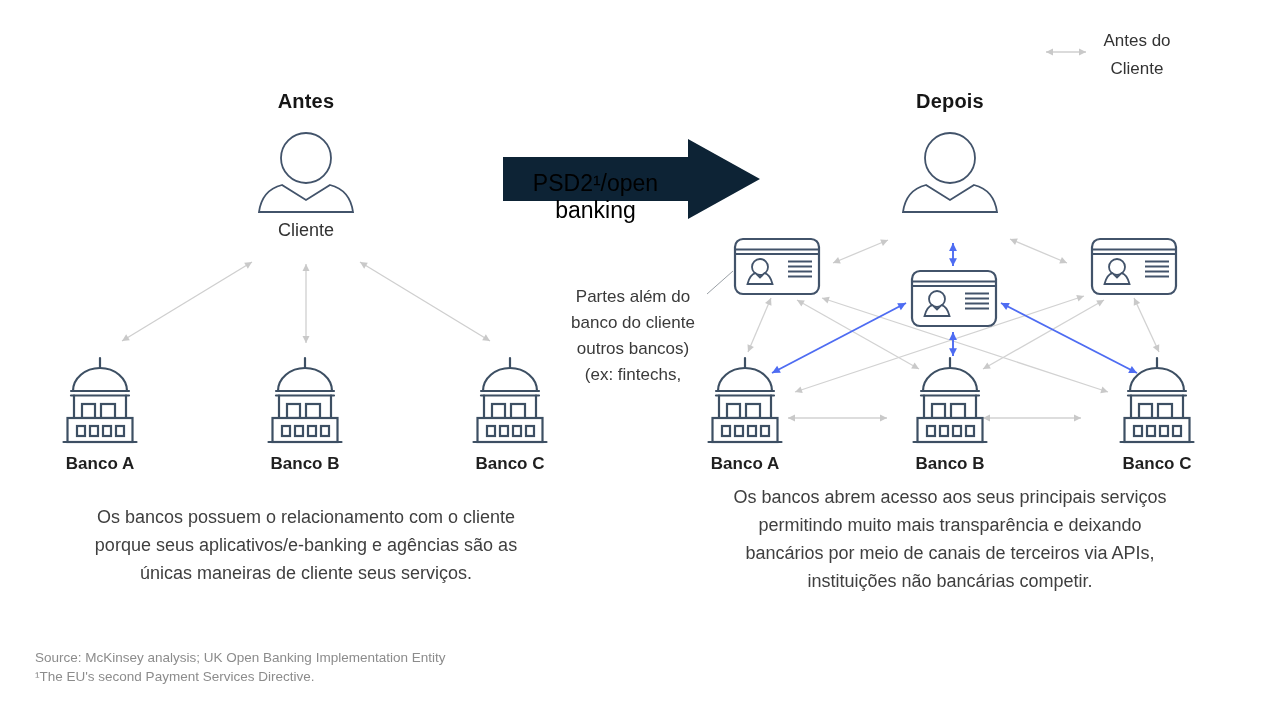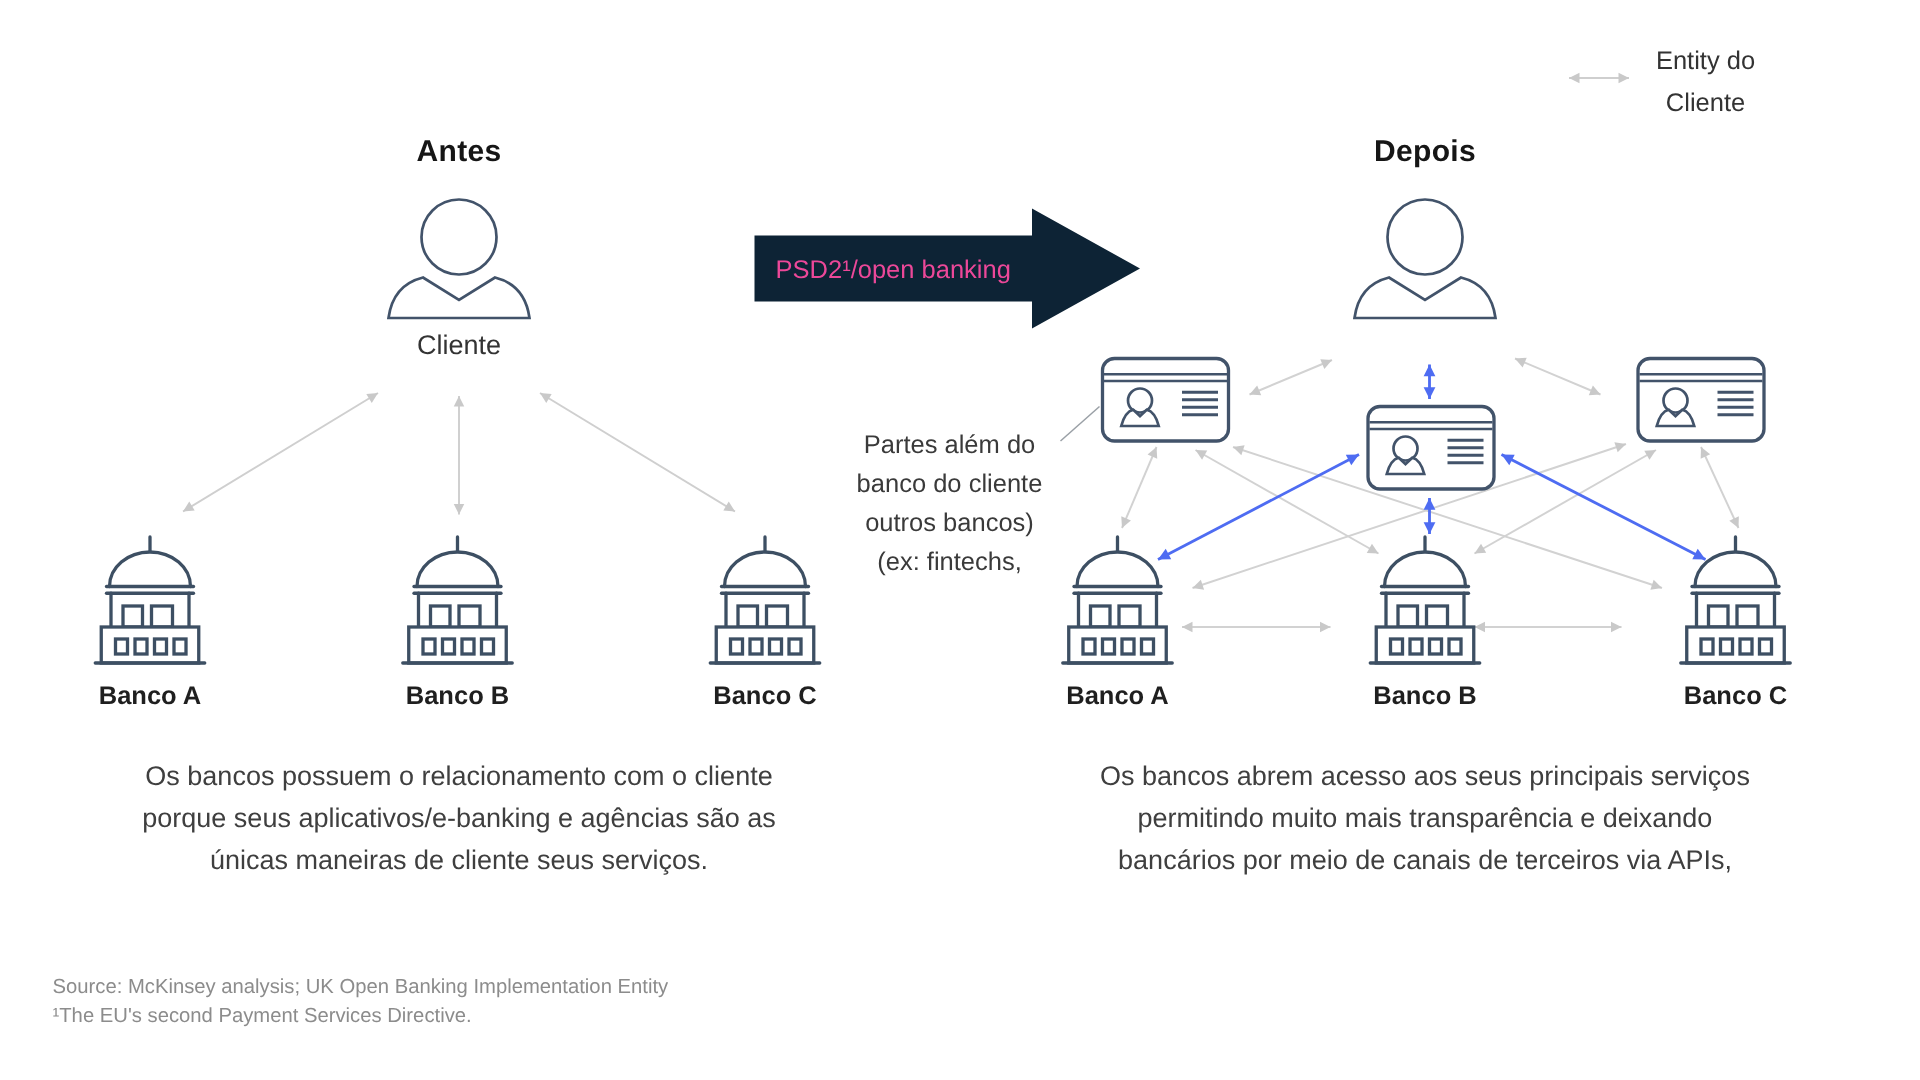--- a/index.html
+++ b/index.html
@@ -9,21 +9,21 @@
   }
   .canvas svg{position:absolute;left:0;top:0;}
   .txt{position:absolute;color:#3d3d3d;}
   .center{text-align:center;}
   .title{font-size:20px;font-weight:bold;color:#161616;letter-spacing:.2px;}
   .bank-label{font-size:17px;font-weight:bold;color:#1f1f1f;}
   .client-label{font-size:18px;color:#333333;}
   .caption{font-size:18px;line-height:28px;color:#3f3f3f;}
   .note{font-size:17px;line-height:26px;color:#3a3a3a;}
   .legend-label{font-size:17px;line-height:28px;color:#333333;}
-  .arrow-label{font-size:17px;color:#ec4899;}
+  .arrow-label{font-size:23px;color:#000000;}
   .footnote{font-size:13.5px;line-height:19px;color:#8c8c8c;}
 </style>
 </head>
 <body>
 
 <div class="canvas">
 
   <svg width="1280" height="720" viewBox="0 0 1280 720">
     <defs>
       <marker id="mg" markerUnits="userSpaceOnUse" markerWidth="8" markerHeight="8" viewBox="0 0 8 8" refX="7.5" refY="4" orient="auto-start-reverse">
@@ -141,21 +141,21 @@
   </svg>
 
   <div class="txt title center" style="left:850px;top:90px;width:200px;">Depois</div>
   <div class="txt title center" style="left:206px;top:90px;width:200px;">Antes</div>
 
   <div class="txt client-label center" style="left:236px;top:220px;width:140px;">Cliente</div>
 
   <div class="txt arrow-label center" style="left:503px;top:170px;width:185px;">PSD2¹/open banking</div>
 
   <div class="txt legend-label center" style="left:1089px;top:27px;width:96px;">
-    <div>Entity do</div>
+    <div>Antes do</div>
     <div>Cliente</div>
   </div>
 
   <div class="txt note center" style="left:543px;top:257px;width:180px;margin-top:27px;">
     <div>Partes além do</div>
     <div>banco do cliente</div>
     <div>outros bancos)</div>
     <div>(ex: fintechs,</div>
   </div>
 
@@ -164,24 +164,25 @@
   <div class="txt bank-label center" style="left:440px;top:454px;width:140px;">Banco C</div>
   <div class="txt bank-label center" style="left:675px;top:454px;width:140px;">Banco A</div>
   <div class="txt bank-label center" style="left:880px;top:454px;width:140px;">Banco B</div>
   <div class="txt bank-label center" style="left:1087px;top:454px;width:140px;">Banco C</div>
 
   <div class="txt caption center" style="left:26px;top:503px;width:560px;">
     <div>Os bancos possuem o relacionamento com o cliente</div>
     <div>porque seus aplicativos/e-banking e agências são as</div>
     <div>únicas maneiras de cliente seus serviços.</div>
   </div>
-  <div class="txt caption center" style="left:665px;top:503px;width:570px;">
+  <div class="txt caption center" style="left:665px;top:483px;width:570px;">
     <div>Os bancos abrem acesso aos seus principais serviços</div>
     <div>permitindo muito mais transparência e deixando</div>
     <div>bancários por meio de canais de terceiros via APIs,</div>
+    <div>instituições não bancárias competir.</div>
   </div>
 
   <div class="txt footnote" style="left:35px;top:648px;width:620px;">
     <div>Source: McKinsey analysis; UK Open Banking Implementation Entity</div>
     <div>¹The EU's second Payment Services Directive.</div>
   </div>
 
 </div>
 
 </body></html>

